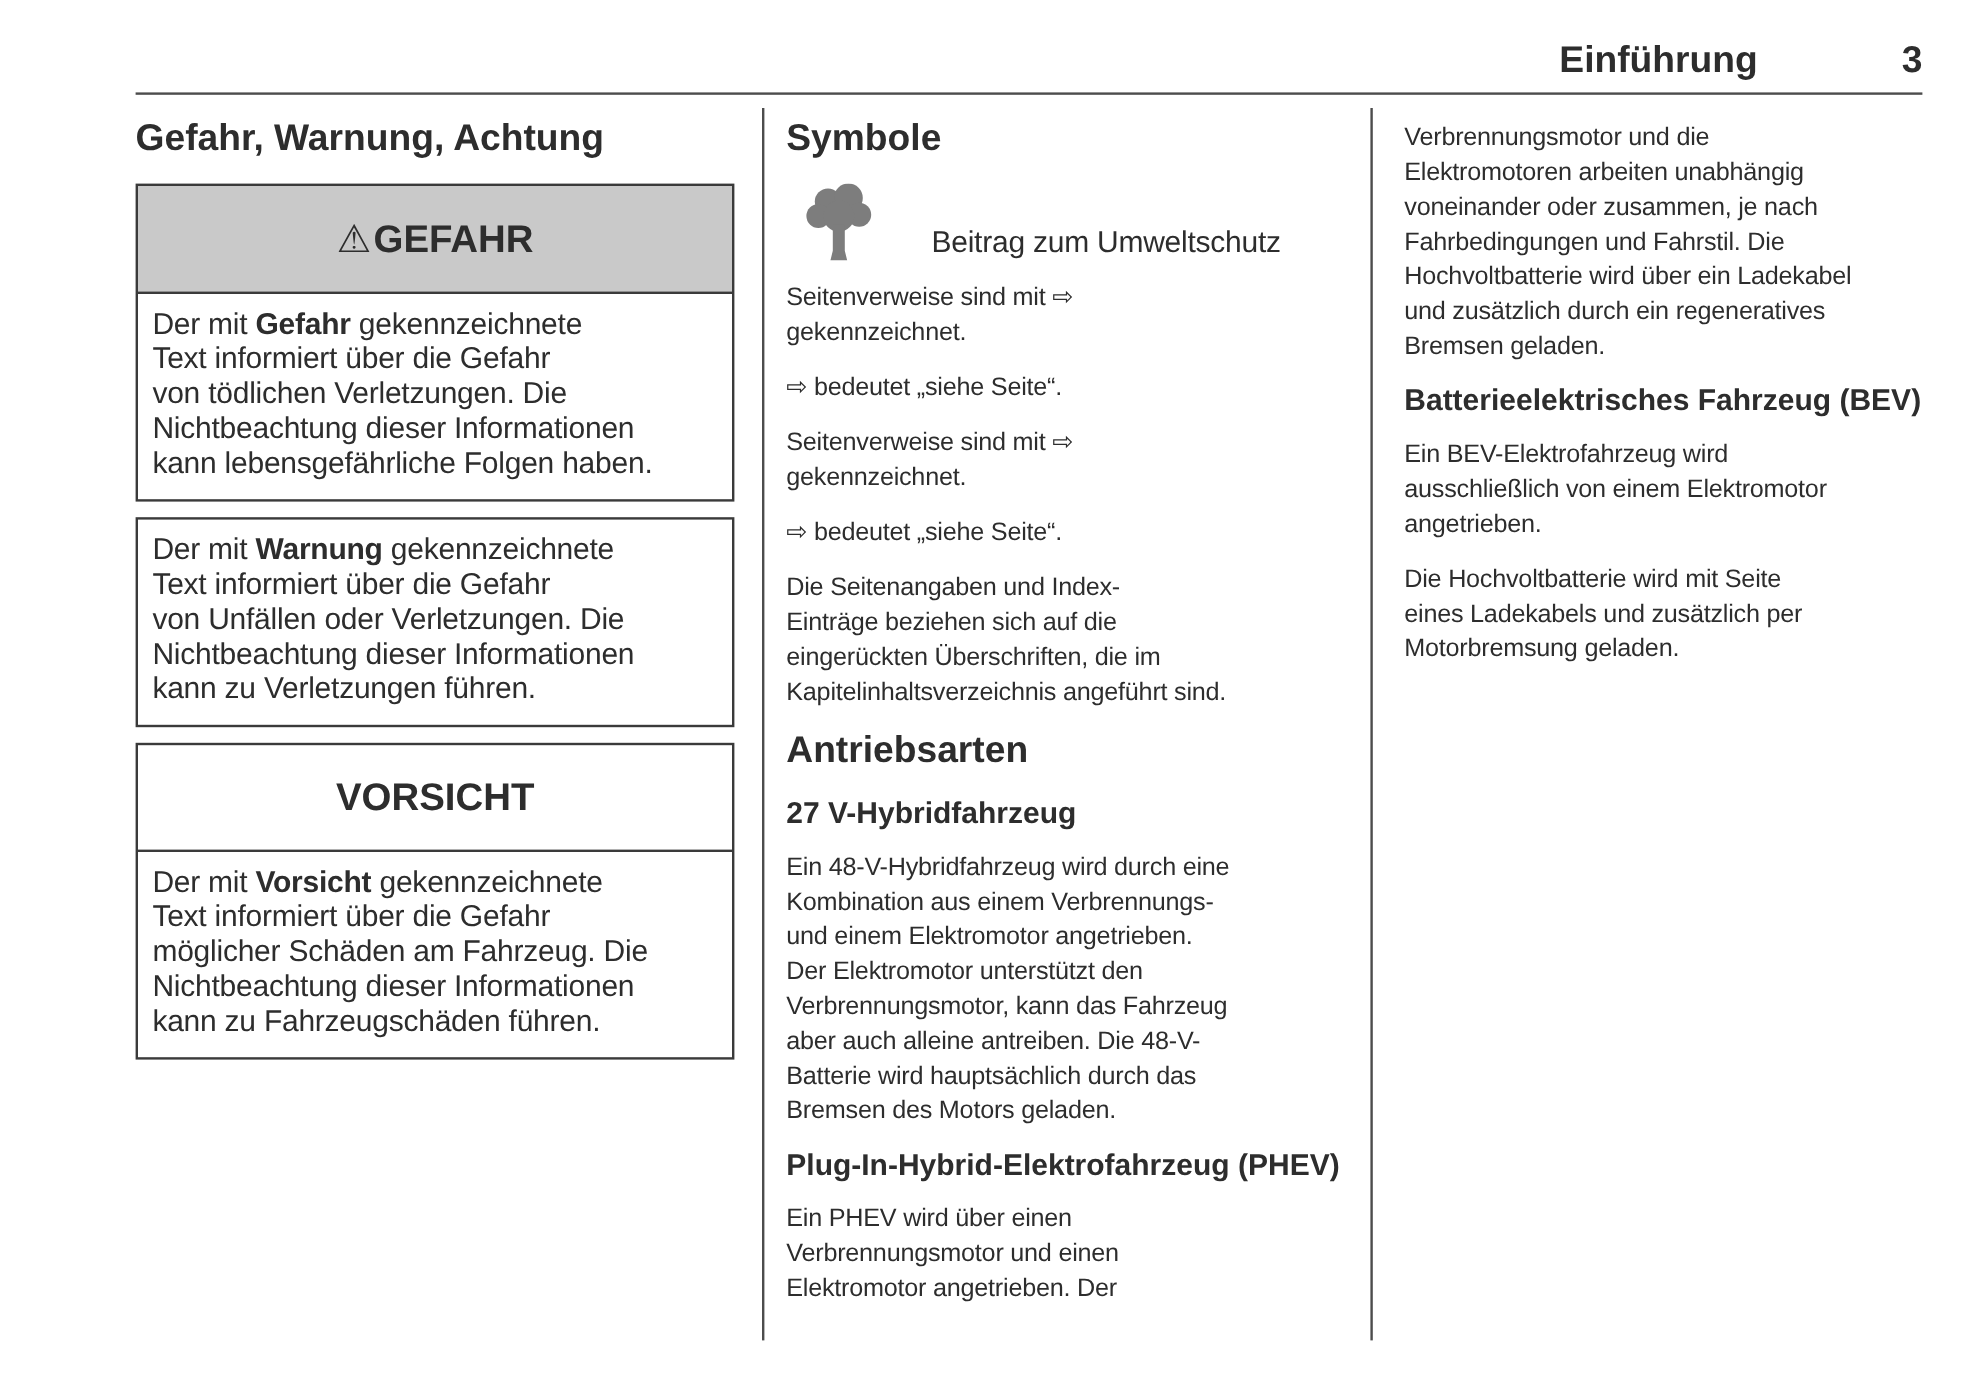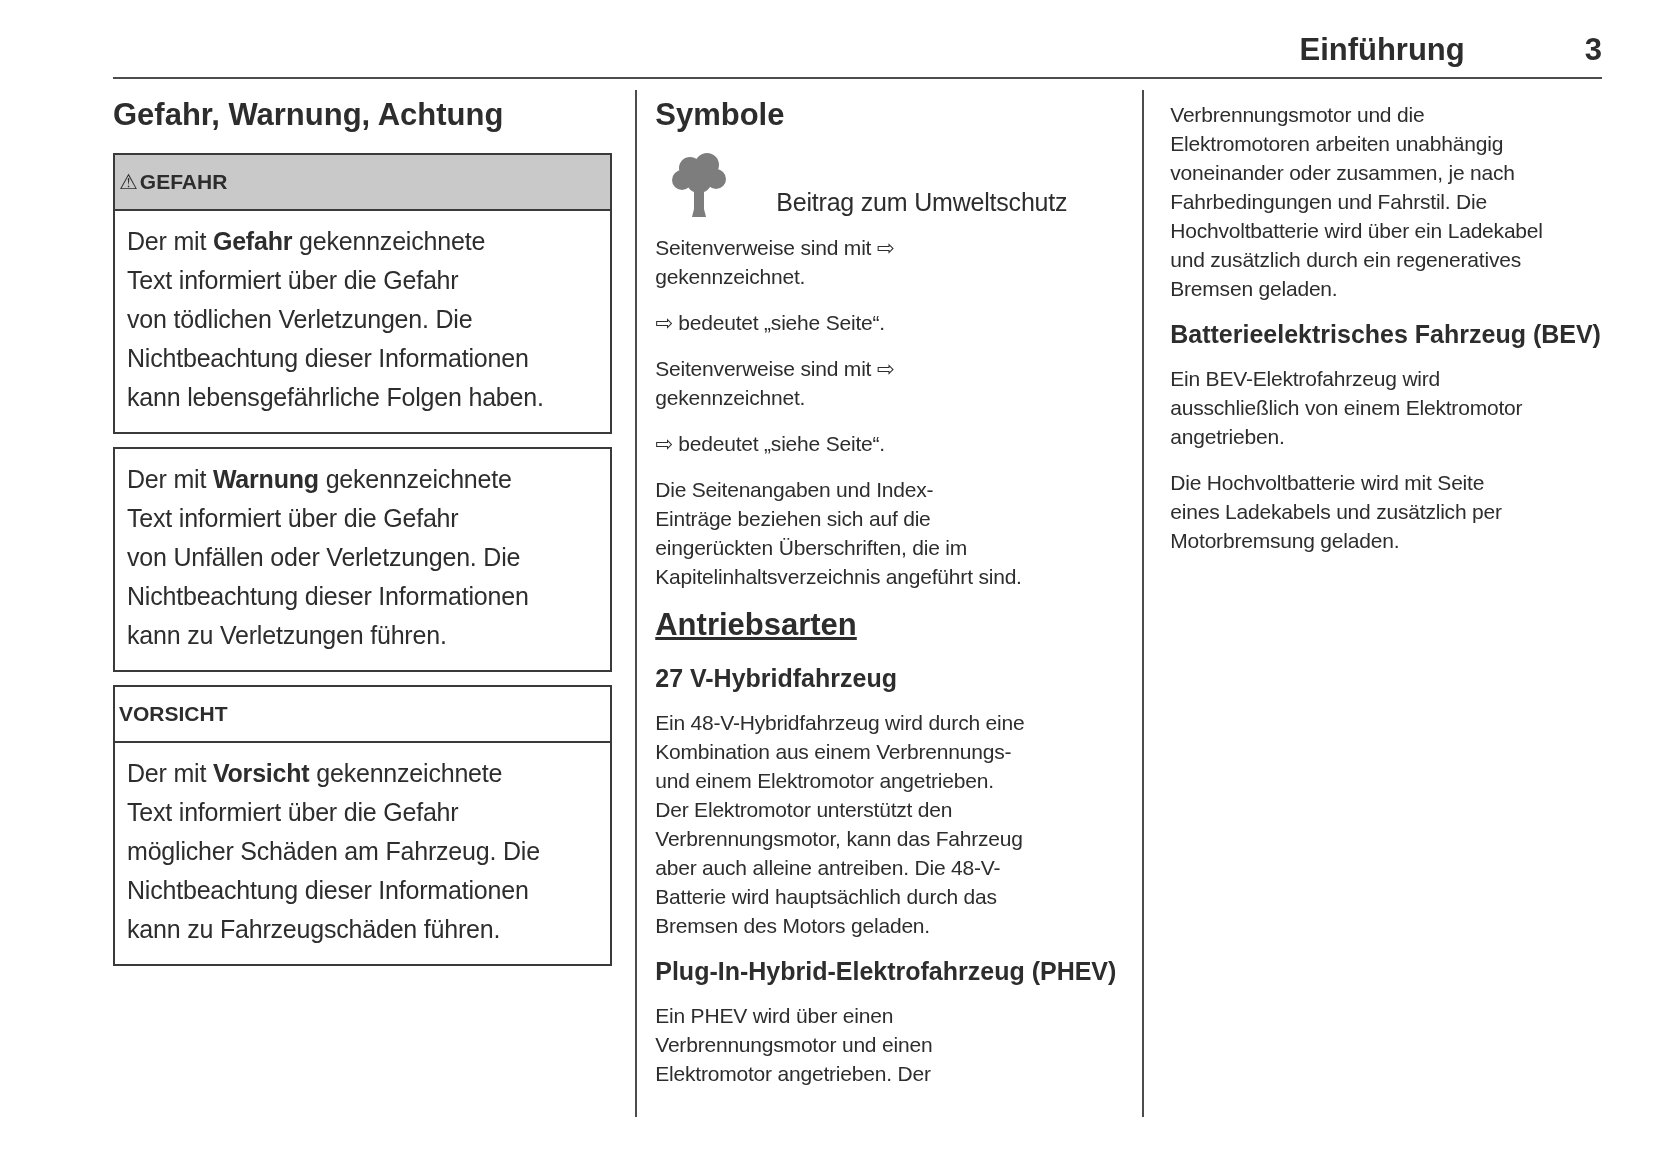--- a/index.html
+++ b/index.html
@@ -43,36 +43,37 @@
   .vdivider{width:2px;background:var(--rule);flex:none;}
   .vd1{margin-left:23px;margin-right:18px;}
   .vd2{margin-left:27px;margin-right:26px;}
 
   h2{font-size:31px;font-weight:bold;margin:0 0 21px 0;line-height:1.1;}
   h3{font-size:25px;font-weight:bold;margin:6px 0 15px 0;line-height:29px;white-space:nowrap;}
   p.body{
     font-size:21px;line-height:29px;margin:0 0 17px 0;
     white-space:pre-line;letter-spacing:-0.2px;
   }
-  .h2-spaced{margin-top:9px;margin-bottom:22px;text-decoration:underline;}
+  .h2-spaced{margin-top:9px;margin-bottom:22px;}
 
   
   .warnbox{
     border:2px solid #3a3a3a;
     margin-bottom:13px;
     background:#ffffff;
   }
   .warnbox-header{
-    font-size:21px;font-weight:bold;
-    padding:15px 4px;
+    text-align:center;
+    font-size:32px;font-weight:bold;
+    padding:25px 4px;
     border-bottom:2px solid #3a3a3a;
   }
   .warnbox-header.gray{background:var(--box-header-bg);}
   .warnbox-body{
-    font-size:25px;line-height:39px;
+    font-size:25px;line-height:29px;
     padding:11px 12px 15px 12px;
     white-space:pre-line;letter-spacing:-0.2px;
   }
   .warnbox-body .kw{font-weight:bold;}
   .tri{margin-right:2px;font-weight:normal;}
 
   
   .icon-row{
     display:flex;align-items:flex-end;
     margin:3px 0 16px 0;

